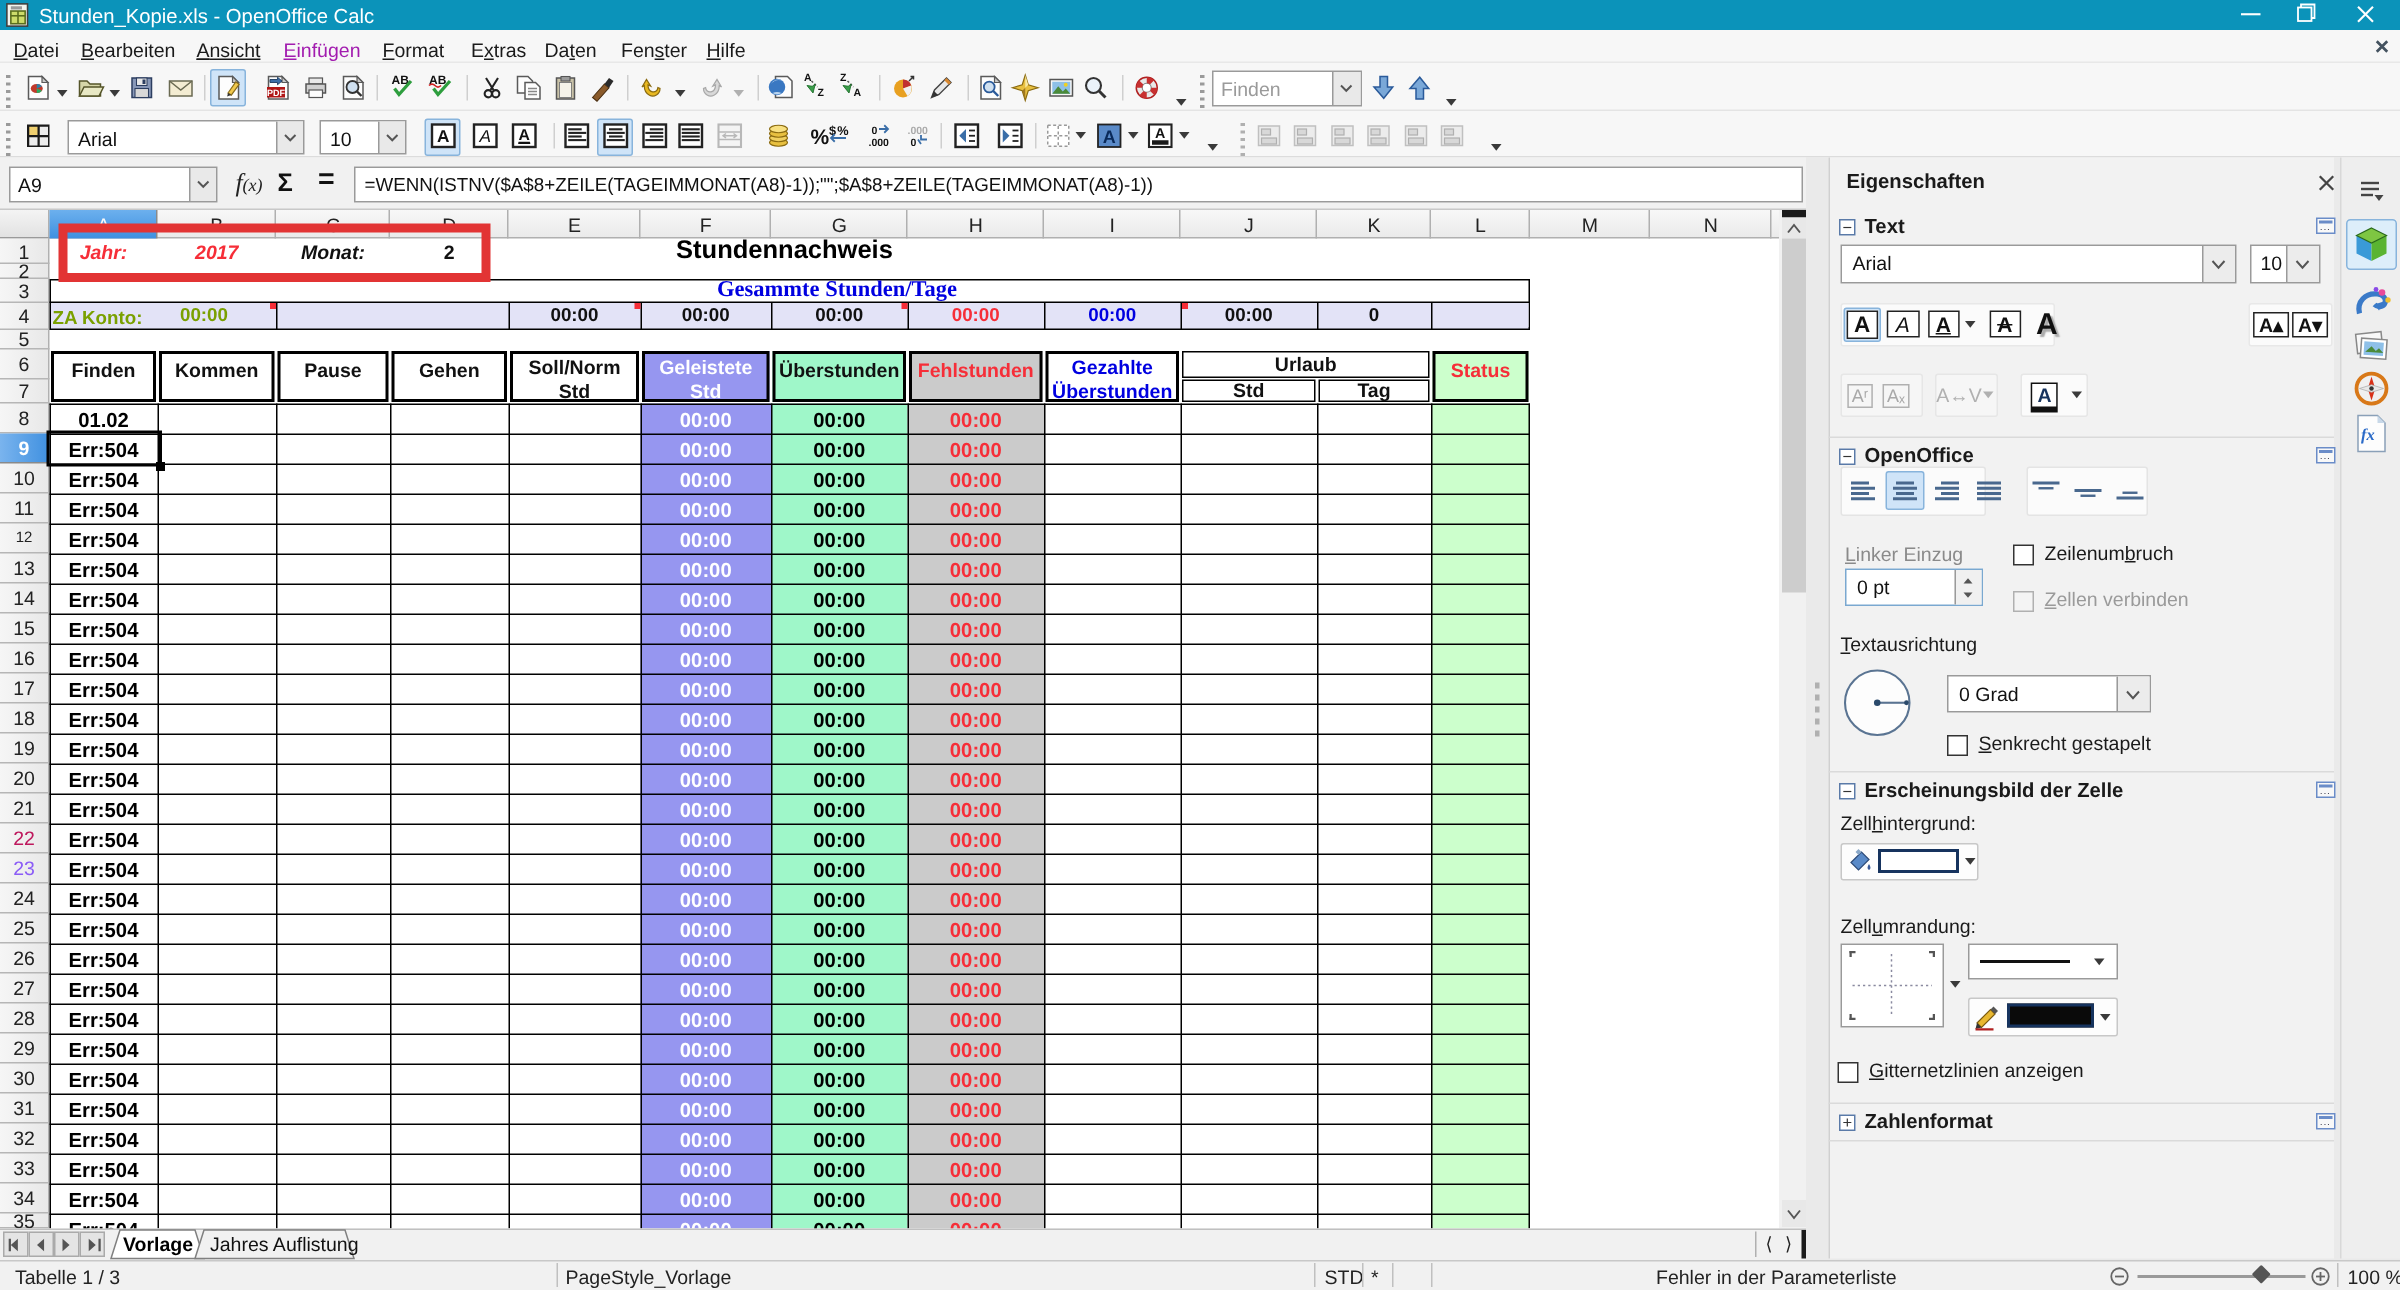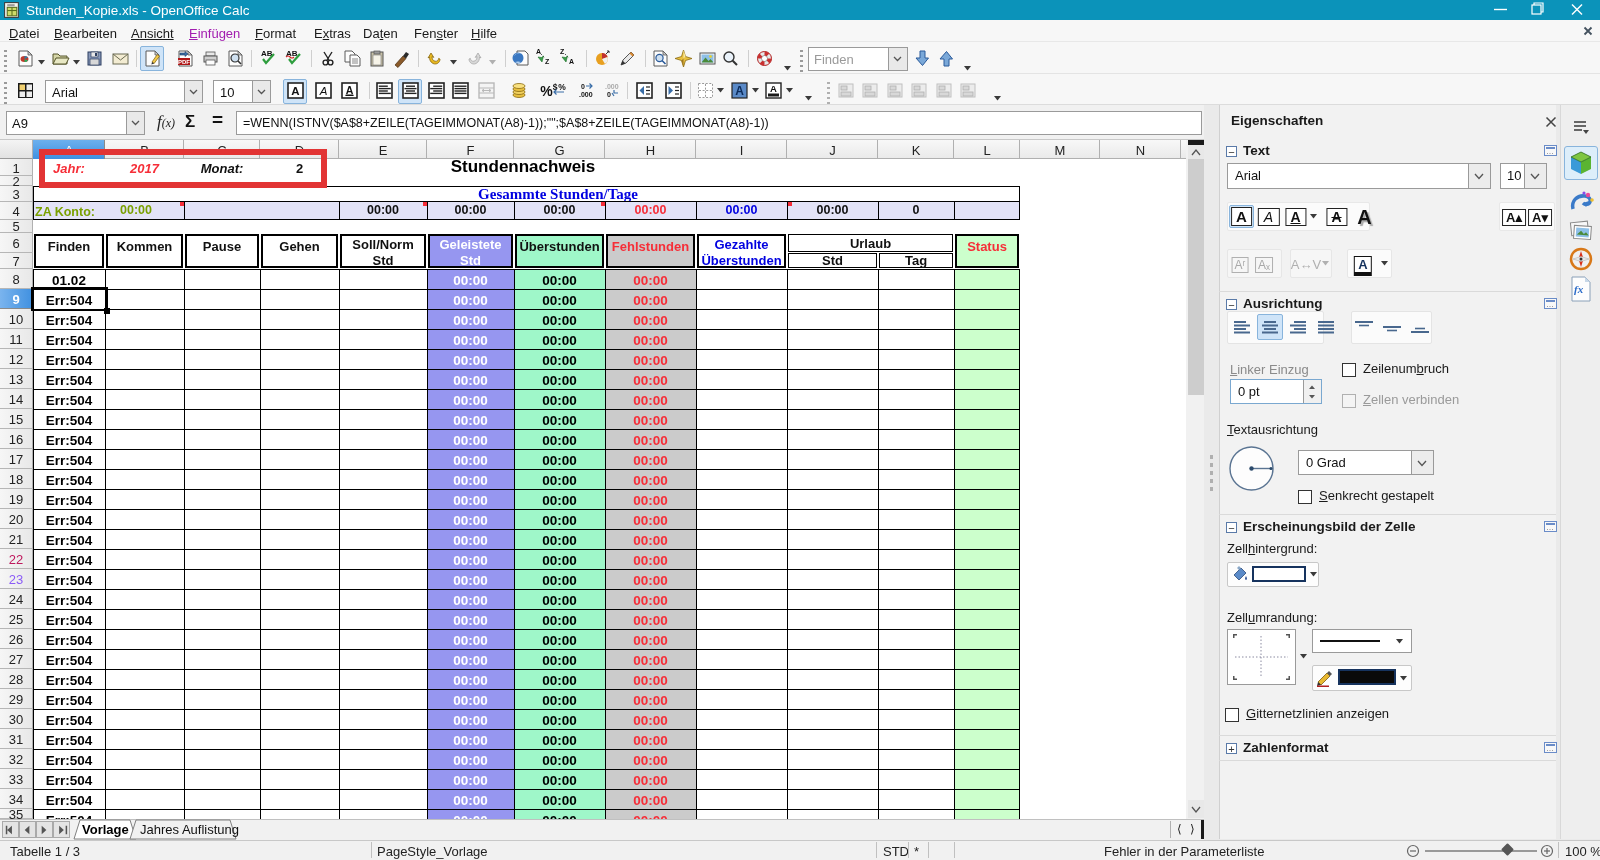--- a/index.html
+++ b/index.html
@@ -490,21 +490,21 @@
 <div style="position:absolute;left:16px;top:261.0px;transform:translate(-50%,-50%);white-space:nowrap;font-size:13px;color:#222;">7</div>
 <div style="left:0px;top:269.0px;width:33px;height:20px;border-bottom:1px solid #b6b6b6;"></div>
 <div style="position:absolute;left:16px;top:279.0px;transform:translate(-50%,-50%);white-space:nowrap;font-size:13px;color:#222;">8</div>
 <div style="left:0px;top:289.0px;width:33px;height:20px;background:linear-gradient(90deg,#7ab4ee,#3f90e0);border-bottom:1px solid #8a8a8a;"></div>
 <div style="position:absolute;left:16px;top:299.0px;transform:translate(-50%,-50%);white-space:nowrap;font-size:13px;font-weight:bold;color:#fff;">9</div>
 <div style="left:0px;top:309.0px;width:33px;height:20px;border-bottom:1px solid #b6b6b6;"></div>
 <div style="position:absolute;left:16px;top:319.0px;transform:translate(-50%,-50%);white-space:nowrap;font-size:13px;color:#222;">10</div>
 <div style="left:0px;top:329.0px;width:33px;height:20px;border-bottom:1px solid #b6b6b6;"></div>
 <div style="position:absolute;left:16px;top:339.0px;transform:translate(-50%,-50%);white-space:nowrap;font-size:13px;color:#222;">11</div>
 <div style="left:0px;top:349.0px;width:33px;height:20px;border-bottom:1px solid #b6b6b6;"></div>
-<div style="position:absolute;left:16px;top:359.0px;transform:translate(-50%,-50%);white-space:nowrap;font-size:13px;color:#222;">12</div>
+<div style="position:absolute;left:16px;top:359.0px;transform:translate(-50%,-50%);white-space:nowrap;font-size:10px;color:#222;">12</div>
 <div style="left:0px;top:369.0px;width:33px;height:20px;border-bottom:1px solid #b6b6b6;"></div>
 <div style="position:absolute;left:16px;top:379.0px;transform:translate(-50%,-50%);white-space:nowrap;font-size:13px;color:#222;">13</div>
 <div style="left:0px;top:389.0px;width:33px;height:20px;border-bottom:1px solid #b6b6b6;"></div>
 <div style="position:absolute;left:16px;top:399.0px;transform:translate(-50%,-50%);white-space:nowrap;font-size:13px;color:#222;">14</div>
 <div style="left:0px;top:409.0px;width:33px;height:20px;border-bottom:1px solid #b6b6b6;"></div>
 <div style="position:absolute;left:16px;top:419.0px;transform:translate(-50%,-50%);white-space:nowrap;font-size:13px;color:#222;">15</div>
 <div style="left:0px;top:429.0px;width:33px;height:20px;border-bottom:1px solid #b6b6b6;"></div>
 <div style="position:absolute;left:16px;top:439.0px;transform:translate(-50%,-50%);white-space:nowrap;font-size:13px;color:#222;">16</div>
 <div style="left:0px;top:449.0px;width:33px;height:20px;border-bottom:1px solid #b6b6b6;"></div>
 <div style="position:absolute;left:16px;top:459.0px;transform:translate(-50%,-50%);white-space:nowrap;font-size:13px;color:#222;">17</div>
@@ -900,21 +900,21 @@
     <path d="M0 0h7l-3.5 4.5z" fill="#b0b0b0"></path>
   </svg>
 <div style="left:1350px;top:252px;width:26px;height:23px;background:transparent;border:none;border-radius:2px;"></div>
 <div style="position:absolute;left:1363.0px;top:263.5px;transform:translate(-50%,-50%);white-space:nowrap;"><span style="font-size:13px;font-weight:bold;color:#16335e;border:1.6px solid #111;border-bottom:4px solid #111;padding:0 3.5px;background:#fff;">A</span></div>
 <svg style="left:1381px;top:261px" width="7" height="5" viewBox="0 0 7 5">
     <path d="M0 0h7l-3.5 4.5z" fill="#3a3a3a"></path>
   </svg>
 <div style="left:1219px;top:291px;width:337px;height:1px;background:#dadada;"></div>
 <div style="left:1226px;top:299px;width:11px;height:11px;background:#fff;border:1px solid #5a7aa8;"></div>
 <div style="position:absolute;left:1231.5px;top:304.5px;transform:translate(-50%,-50%);white-space:nowrap;font-size:11px;color:#333;">−</div>
-<div style="position:absolute;left:1243px;top:296px;white-space:nowrap;font-size:13.5px;font-weight:bold;color:#1a1a1a;">Ausrichtung</div>
+<div style="position:absolute;left:1243px;top:296px;white-space:nowrap;font-size:13.5px;font-weight:bold;color:#1a1a1a;">OpenOffice</div>
 <div style="left:1544px;top:298px;width:13px;height:11px;background:#f8f8f8;border:1px solid #6a8cc8;"></div>
 <div style="left:1546px;top:300px;width:9px;height:2px;background:#6a8cc8;"></div>
 <div style="position:absolute;left:1546.5px;top:301.2px;white-space:nowrap;font-size:7px;color:#445;letter-spacing:0.5px;">...</div>
 <div style="left:1227px;top:311px;width:97px;height:33px;background:#fbfbfb;border:1px solid #e4e4e4;border-radius:2px;"></div>
 <div style="left:1351px;top:311px;width:81px;height:33px;background:#fbfbfb;border:1px solid #e4e4e4;border-radius:2px;"></div>
 <svg style="left:1230px;top:316px" width="24" height="23" viewBox="0 0 24 23">
     <line x1="4" y1="6" x2="16" y2="6" stroke="#49688e" stroke-width="2"></line>
     <line x1="4" y1="9.5" x2="20" y2="9.5" stroke="#49688e" stroke-width="2"></line>
     <line x1="4" y1="13" x2="16" y2="13" stroke="#49688e" stroke-width="2"></line>
     <line x1="4" y1="16.5" x2="20" y2="16.5" stroke="#49688e" stroke-width="2"></line>

